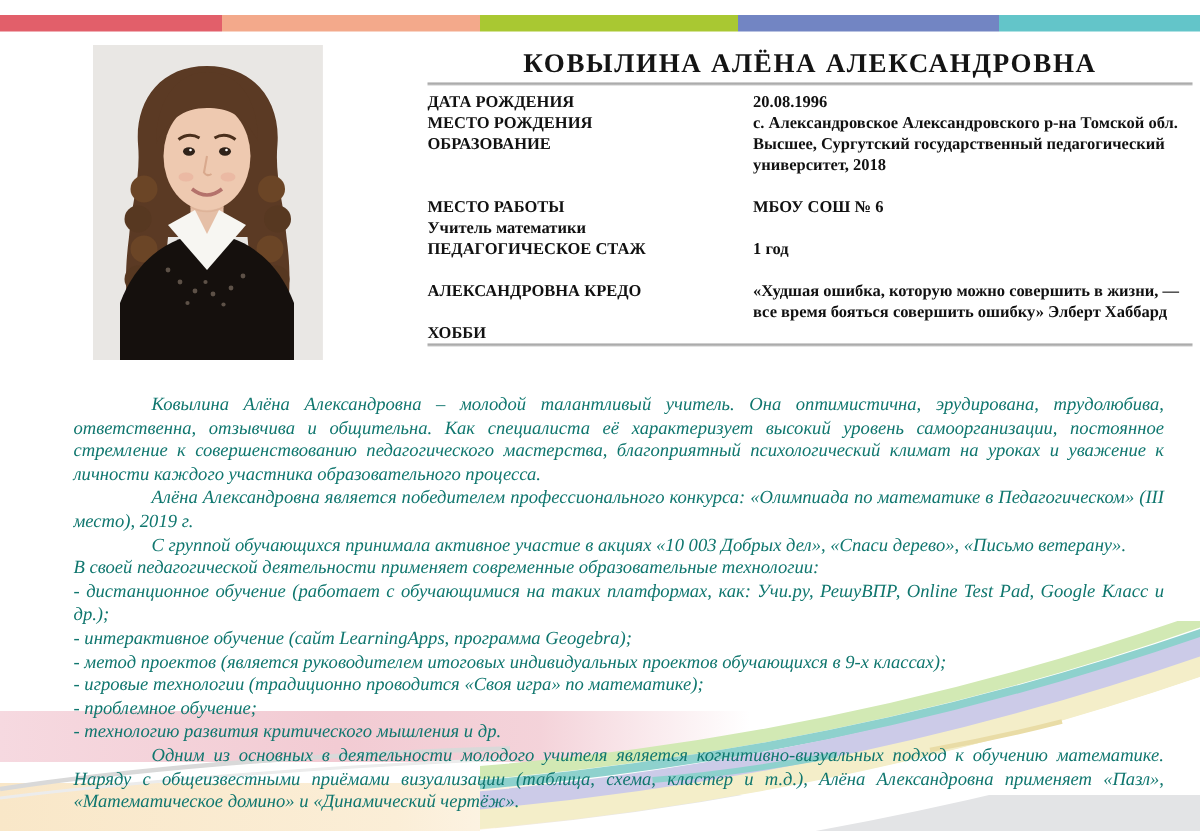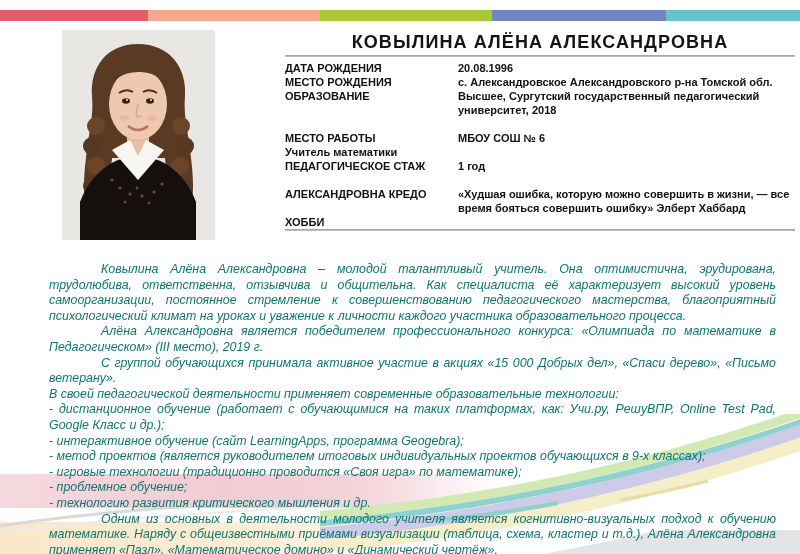--- a/index.html
+++ b/index.html
@@ -1,38 +1,38 @@
 <!DOCTYPE html>
 <html><head>
 <meta charset="utf-8">
 <style>
   html,body{margin:0;padding:0;background:#ffffff;}
   .page{position:relative;width:800px;height:554px;background:#ffffff;overflow:hidden;
-        font-family:Liberation Sans, sans-serif;color:#111;}
+        font-family:Liberation Serif, serif;color:#111;}
 
   
   .topbar{position:absolute;left:0;top:10px;width:800px;height:11px;display:flex;}
   .topbar .seg{height:100%;}
   .seg0{width:148px;} .seg1{width:172px;} .seg2{width:172px;} .seg3{width:174px;} .seg4{flex:1;}
 
   
   .photo{position:absolute;left:62px;top:30px;width:153px;height:210px;
          box-shadow:0 0 0 1px #d8d6d3 inset;}
 
   
   .title{position:absolute;left:285px;top:32px;width:510px;text-align:center;
          font-weight:bold;font-size:18px;letter-spacing:1.1px;color:#141414;}
   .rule{position:absolute;left:285px;width:510px;height:2px;
         background:linear-gradient(#9d9d9d,#c9c9c9);}
   .rule1{top:55px;} .rule2{top:229px;}
 
   
   .info{position:absolute;left:285px;top:61px;width:512px;
         font-size:11px;line-height:14px;font-weight:bold;}
-  .irow{display:flex;align-items:flex-start;}
+  .irow{display:flex;align-items:flex-start;gap:44px;}
   .irow.gap{margin-top:14px;}
   .ilabel{width:173px;flex:0 0 173px;}
   .ivalue{flex:1;}
 
   
   .bio{position:absolute;left:49px;right:24px;top:262px;z-index:3;
        font-style:italic;font-size:12.4px;line-height:15.6px;text-align:justify;color:#0f766e;}
   .bio p{margin:0;}
   .bio p.indent{text-indent:52px;}
 
@@ -168,21 +168,21 @@
       <div class="ivalue">«Худшая ошибка, которую можно совершить в жизни, — все время бояться совершить ошибку» Элберт Хаббард</div>
     </div>
     <div class="irow">
       <div class="ilabel">ХОББИ</div>
     </div>
   </div>
 
   <div class="bio">
     <p class="indent">Ковылина Алёна Александровна – молодой талантливый учитель. Она оптимистична, эрудирована, трудолюбива, ответственна, отзывчива и общительна. Как специалиста её характеризует высокий уровень самоорганизации, постоянное стремление к совершенствованию педагогического мастерства, благоприятный психологический климат на уроках и уважение к личности каждого участника образовательного процесса.</p>
     <p class="indent">Алёна Александровна является победителем профессионального конкурса: «Олимпиада по математике в Педагогическом» (III место), 2019 г.</p>
-    <p class="indent">С группой обучающихся принимала активное участие в акциях «15 000 Добрых дел», «Спаси дерево», «Письмо ветерану».</p>
+    <p class="indent">С группой обучающихся принимала активное участие в акциях «10 003 Добрых дел», «Спаси дерево», «Письмо ветерану».</p>
     <p>В своей педагогической деятельности применяет современные образовательные технологии:</p>
     <p>- дистанционное обучение (работает с обучающимися на таких платформах, как: Учи.ру, РешуВПР, Online Test Pad, Google Класс и др.);</p>
     <p>- интерактивное обучение (сайт LearningApps, программа Geogebra);</p>
     <p>- метод проектов (является руководителем итоговых индивидуальных проектов обучающихся в 9-х классах);</p>
     <p>- игровые технологии (традиционно проводится «Своя игра» по математике);</p>
     <p>- проблемное обучение;</p>
     <p>- технологию развития критического мышления и др.</p>
     <p class="indent">Одним из основных в деятельности молодого учителя является когнитивно-визуальных подход к обучению математике. Наряду с общеизвестными приёмами визуализации (таблица, схема, кластер и т.д.), Алёна Александровна применяет «Пазл», «Математическое домино» и «Динамический чертёж».</p>
   </div>
 

